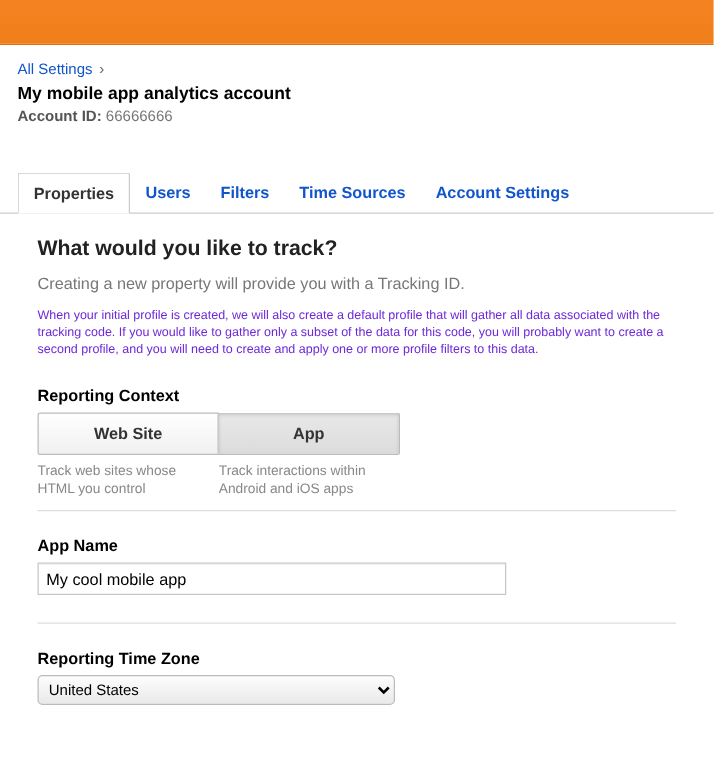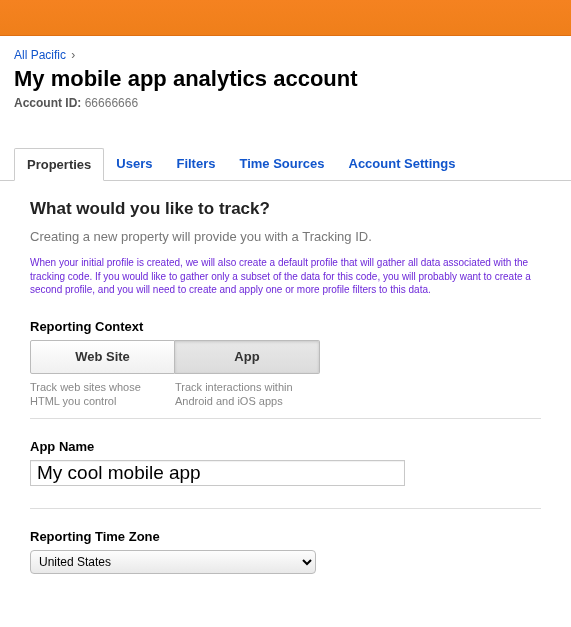--- a/index.html
+++ b/index.html
@@ -2,54 +2,54 @@
 <html><head>
 <meta charset="utf-8">
 <style>
 * { box-sizing: border-box; margin: 0; padding: 0; }
 body { font-family: Arial, Helvetica, sans-serif; font-size: 13px; color: #333; background: #fff; width: 571px; }
 .top-bar { height: 36px; background: linear-gradient(#f58220, #ef7f1a); border-bottom: 1px solid #de6f12; }
 .header { padding: 12px 14px 8px 14px; }
 .breadcrumb { font-size: 12px; color: #1155cc; }
 .breadcrumb a { color: #1155cc; text-decoration: none; }
 .breadcrumb .sep { color: #666; padding-left: 2px; }
-h1.title { font-size: 22px; font-weight: bold; color: #000; margin-top: 4px; }
+h1.title { font-size: 14px; font-weight: bold; color: #000; margin-top: 4px; }
 .account-id-line { font-size: 12px; color: #777; margin-top: 4px; }
 .account-id-line .label { color: #555; font-weight: bold; }
 .tabs { margin-top: 30px; border-bottom: 1px solid #ccc; padding: 0 14px; }
 .tabs ul { list-style: none; display: flex; }
 .tabs li { padding: 8px 12px; font-size: 13px; color: #1155cc; cursor: pointer; font-weight: bold; }
 .tabs li.active { color: #333; border: 1px solid #ccc; border-bottom: 1px solid #fff; margin-bottom: -1px; background: #fff; border-radius: 2px 2px 0 0; }
 .content { padding: 18px 30px 24px 30px; }
 .content h2 { font-size: 17px; font-weight: bold; color: #222; margin-bottom: 10px; }
 .intro1 { color: #777; font-size: 13px; margin-bottom: 12px; }
 .intro2 { color: #6d28d9; font-size: 10px; line-height: 1.35; margin-bottom: 22px; }
 .field-label { font-weight: bold; font-size: 13px; color: #000; margin-bottom: 6px; display: block; }
 .context-row { display: flex; gap: 0; margin-bottom: 6px; }
 .context-btn { width: 145px; height: 34px; border: 1px solid #bbb; background: linear-gradient(#fff, #f0f0f0); font-size: 13px; font-weight: bold; color: #333; cursor: pointer; }
 .context-btn:first-child { border-radius: 2px 0 0 2px; }
 .context-btn:last-child { border-radius: 0 2px 2px 0; border-left: none; }
 .context-btn.selected { background: linear-gradient(#e8e8e8, #dcdcdc); box-shadow: inset 0 1px 3px rgba(0,0,0,0.15); }
 .context-desc-row { display: flex; gap: 0; margin-bottom: 10px; }
 .context-desc { width: 145px; font-size: 11px; color: #888; line-height: 1.3; padding-right: 12px; }
 hr.sep { border: none; border-top: 1px solid #ddd; margin: 10px 0 20px 0; }
-.text-input { width: 375px; height: 26px; border: 1px solid #c8c8c8; padding: 2px 6px; font-size: 19px; background: #fff; box-shadow: inset 0 1px 1px rgba(0,0,0,0.06); }
+.text-input { width: 375px; height: 26px; border: 1px solid #c8c8c8; padding: 2px 6px; font-size: 13px; background: #fff; box-shadow: inset 0 1px 1px rgba(0,0,0,0.06); }
 .tz-row { display: flex; gap: 6px; }
 select.sel { height: 24px; border: 1px solid #bbb; background: linear-gradient(#fdfdfd,#e9e9e9); font-size: 12px; padding: 1px 4px; border-radius: 4px; }
 select.sel.country { width: 286px; }
 select.sel.zone { width: 246px; }
 </style>
 </head>
 <body>
 
 <div class="top-bar"></div>
 
 <div class="header">
   <div class="breadcrumb">
-    <a href="#">All Pacific</a>
+    <a href="#">All Settings</a>
     <span class="sep">›</span>
   </div>
   <h1 class="title">My mobile app analytics account</h1>
   <div class="account-id-line">
     <span class="label">Account ID:</span>
     <span>66666666</span>
   </div>
 </div>
 
 <div class="tabs">

